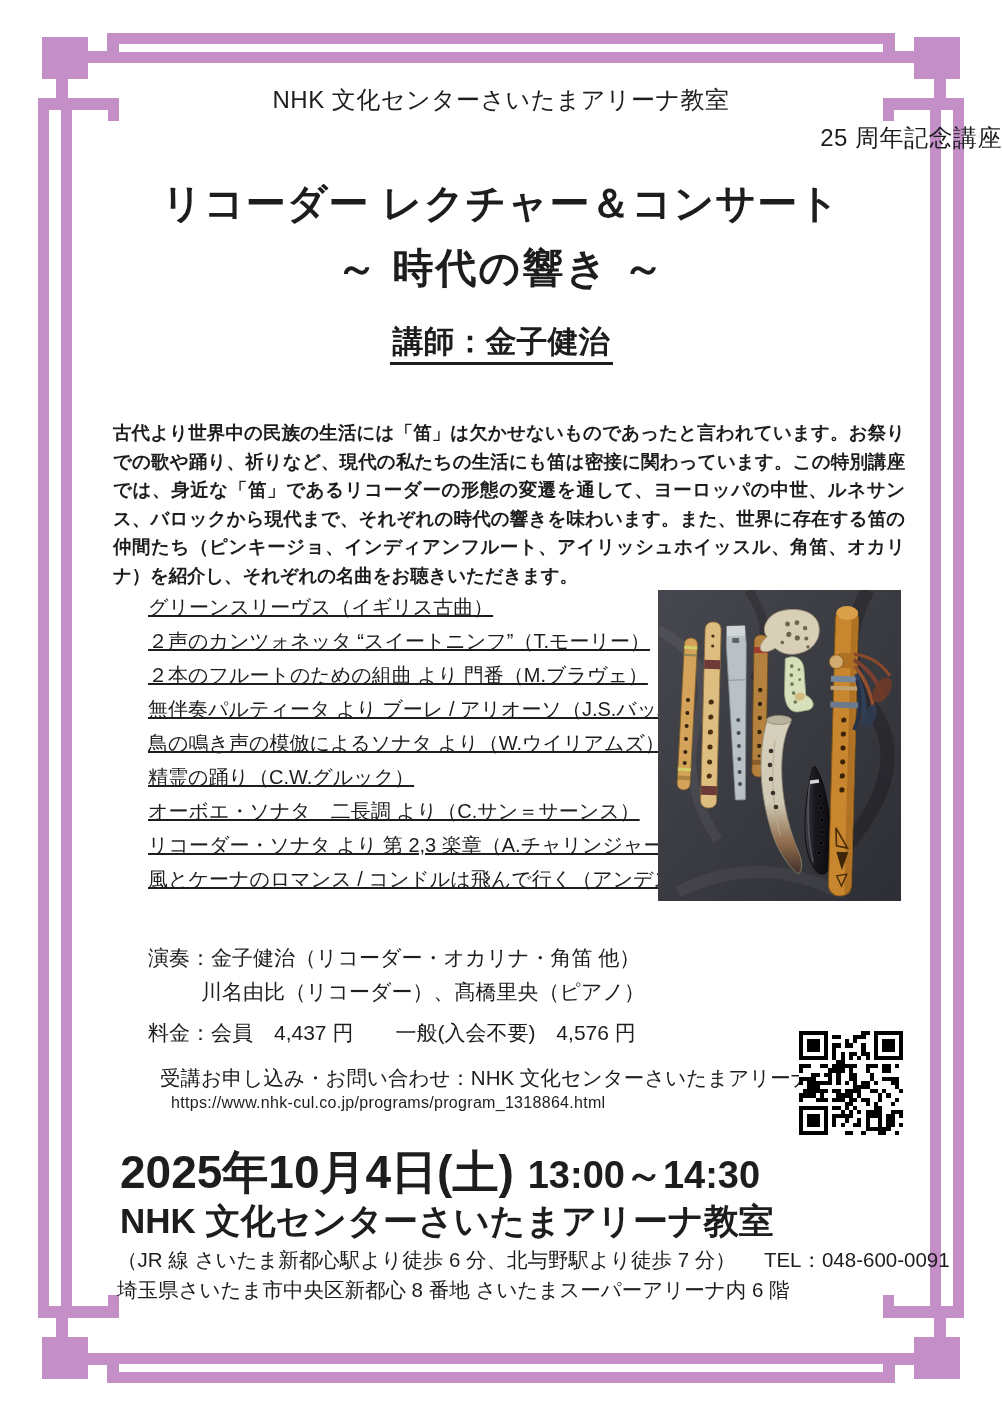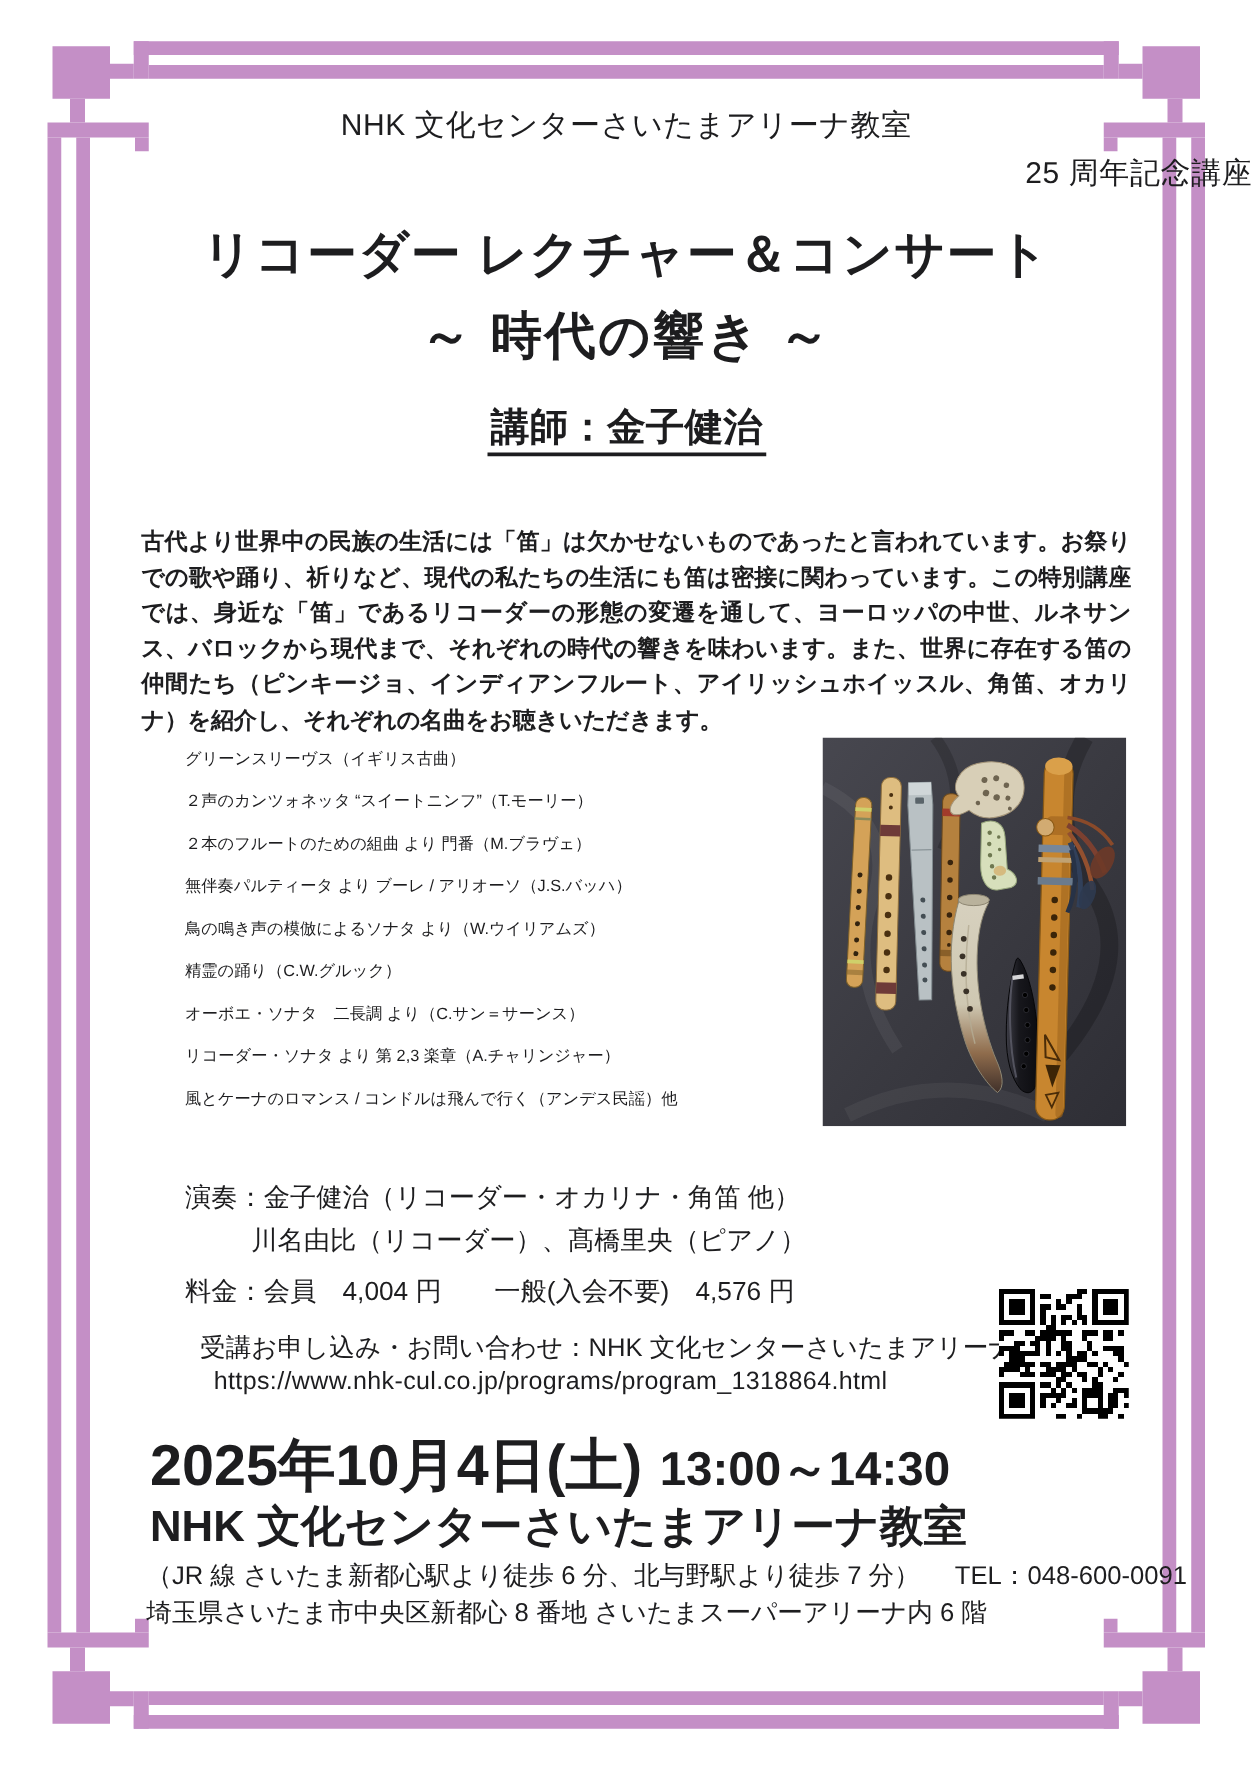--- a/index.html
+++ b/index.html
@@ -14,28 +14,28 @@
   .org-line{top:84px;font-size:24px;letter-spacing:0.5px;}
   .anniv-line{top:122px;font-size:24px;letter-spacing:0.5px;text-align:right;}
   .event-title{top:176px;font-size:40px;font-weight:700;letter-spacing:1px;}
   .event-subtitle{top:241px;font-size:41px;font-weight:700;letter-spacing:2px;}
   .lecturer{top:321px;font-size:31px;font-weight:700;}
   .lecturer span{border-bottom:3px solid #1d1d1f;padding:0 3px 3px 3px;}
   .description{
     top:419px;left:113px;width:792px;font-size:18.5px;line-height:28.6px;
     text-align:justify;letter-spacing:-0.2px;font-weight:bold;
   }
-  .program{top:590px;left:148px;font-size:13px;}
+  .program{top:590px;left:148px;font-size:20px;text-decoration:underline;}
   .program .item{line-height:34px;white-space:nowrap;}
   .photo{position:absolute;left:658px;top:590px;width:243px;height:311px;}
   .perf1{top:944px;left:148px;font-size:21px;}
   .perf2{top:978px;left:201px;font-size:21px;}
   .fee{top:1019px;left:148px;font-size:21px;}
   .inquiry{top:1064px;left:160px;font-size:20.5px;}
-  .url{top:1094px;left:171px;font-size:20px;letter-spacing:0.3px;}
+  .url{top:1094px;left:171px;font-size:16px;letter-spacing:0.3px;}
   .qr{position:absolute;left:799px;top:1031px;width:104px;height:104px;}
   .date-row{top:1142px;left:120px;display:flex;align-items:baseline;gap:14px;}
   .date-main{font-size:46px;font-weight:700;white-space:nowrap;}
   .date-time{font-size:38px;font-weight:700;white-space:nowrap;}
   .venue{top:1198px;left:120px;font-size:35px;font-weight:700;}
   .access-row{top:1246px;left:117px;display:flex;gap:28px;font-size:20.5px;}
   .address{top:1276px;left:117px;font-size:20.5px;}
   .frame{position:absolute;left:0;top:0;}
 </style>
 </head>
@@ -260,21 +260,21 @@
       <path d="M198,84 C206,100 208,118 205,136" stroke="#31405a" stroke-width="4"></path>
       <path d="M196,64 C212,66 224,74 232,86" stroke="#8a4a2a" stroke-width="3"></path>
       <path d="M199,90 C204,108 202,126 196,140" stroke="#273246" stroke-width="3.5"></path>
       <ellipse cx="224" cy="100" rx="8" ry="14" fill="#6e3a28" transform="rotate(30 224 100)" opacity="0.9"></ellipse>
       <ellipse cx="212" cy="126" rx="6" ry="12" fill="#2e3a50" transform="rotate(20 212 126)" opacity="0.9"></ellipse>
     </g>
   </svg>
 
   <div class="abs perf1 nowrap">演奏：金子健治（リコーダー・オカリナ・角笛 他）</div>
   <div class="abs perf2 nowrap">川名由比（リコーダー）、髙橋里央（ピアノ）</div>
-  <div class="abs fee nowrap">料金：会員　4,004 円　　一般(入会不要)　4,576 円</div>
+  <div class="abs fee nowrap">料金：会員　4,437 円　　一般(入会不要)　4,576 円</div>
 
   <div class="abs inquiry nowrap">受講お申し込み・お問い合わせ：NHK 文化センターさいたまアリーナ教室</div>
   <div class="abs url nowrap">https://www.nhk-cul.co.jp/programs/program_1318864.html</div>
 
   <svg class="qr" viewBox="0 0 25 25" shape-rendering="crispEdges" aria-hidden="true">
     <rect width="25" height="25" fill="#ffffff"></rect>
     <g fill="#000000">
       <rect x="0" y="0" width="7" height="7"></rect>
         <rect x="1" y="1" width="5" height="5" fill="#fff"></rect>
         <rect x="2" y="2" width="3" height="3"></rect>

